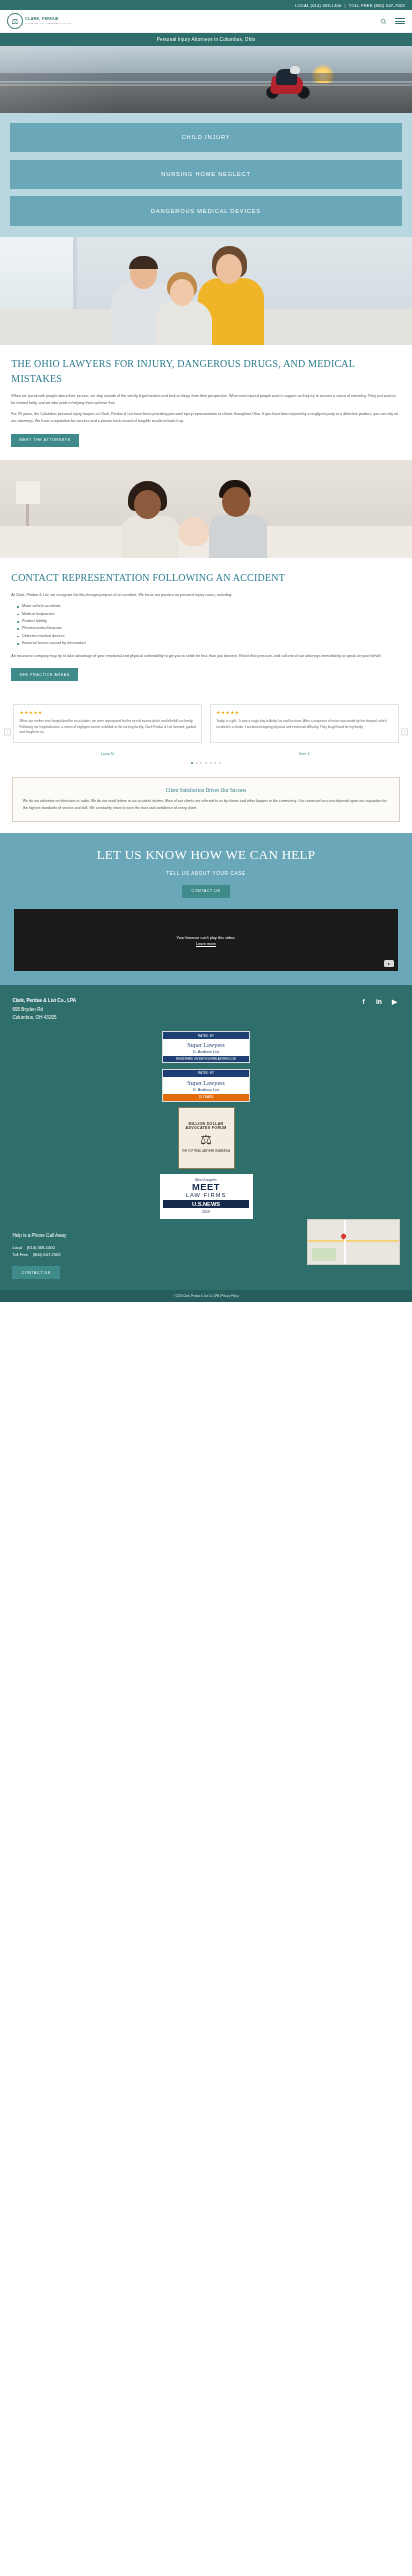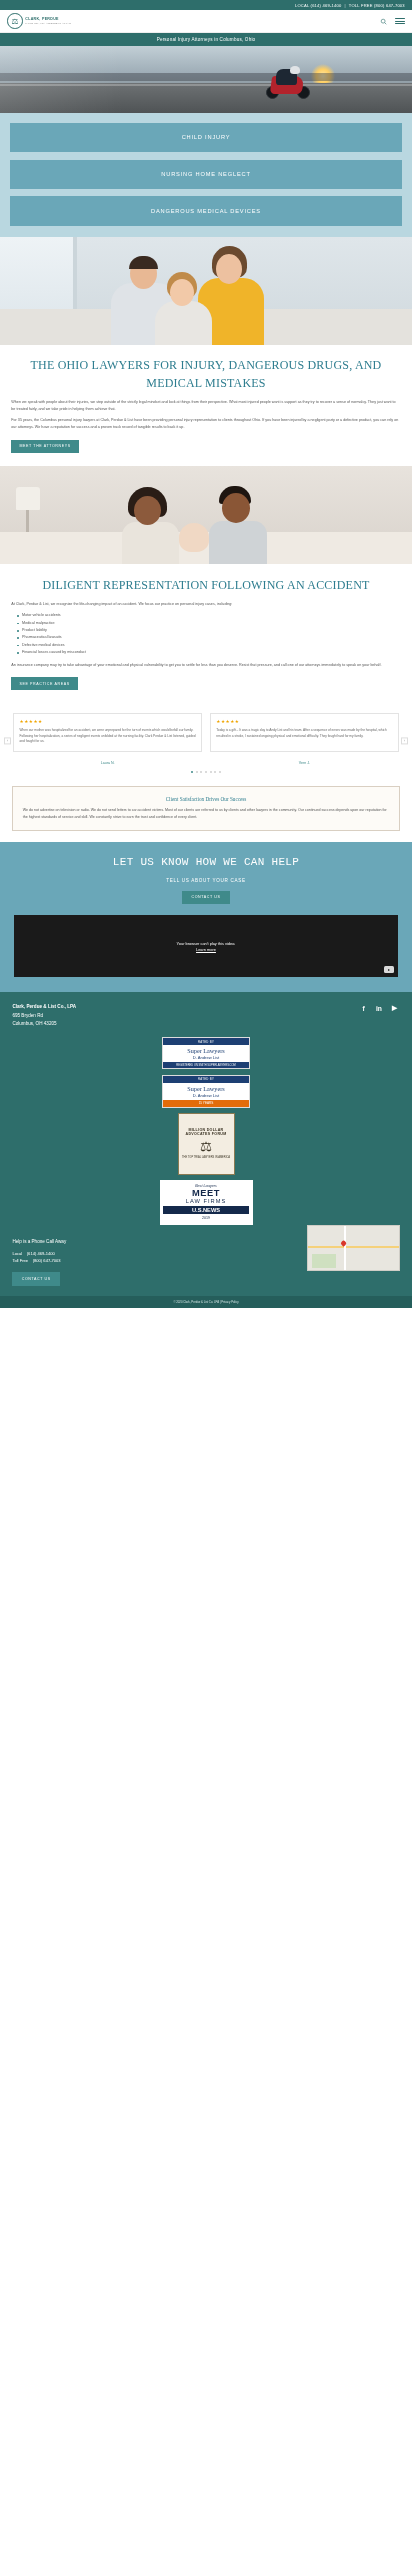--- a/index.html
+++ b/index.html
@@ -157,27 +157,26 @@
   .mom-head { left:216px; bottom:61px; width:26px; height:30px; background:#edc1a0; }
   .mom-hair { left:212px; bottom:67px; width:35px; height:32px; background:#6b4a2f; border-radius:17.5px 17.5px 10.3px 10.3px;}
   
   .kid-body { left:155px; bottom:0; width:57px; height:44px; background:#e8e6e2; }
   .kid-head { left:170px; bottom:39px; width:24px; height:27px; background:#f2c9a8; }
   .kid-hair { left:167px; bottom:47px; width:30px; height:26px; background:#c08b4a; border-radius:15px 15px 9.3px 9.3px;}
   
   .section { padding:11.3px 11.3px 13.4px; }
   h2.sec-title {
     color:#2e7d8f;
-    font-size:12px;
+    font-size:10px;
     line-height:1.5;
     letter-spacing:0.2px;
     font-weight:normal;
     margin-bottom:7.2px;
     font-family:"Liberation Serif", serif;
-    text-align:center;
   }
   .sec-p {
     font-size:3.7px;
     line-height:1.85;
     color:#555;
     margin-bottom:4.6px;
     text-align:left;
   }
   .btn-primary {
     display:inline-block;
@@ -262,22 +261,22 @@
   }
   .satisfaction p { font-size:3.6px; line-height:1.9; color:#555; }
   
   .cta {
     background:#6aa7b8;
     text-align:center;
     color:#fff;
     padding:13.4px 10.3px 11.3px;
   }
   .cta h2 {
-    font-size:11px; font-weight:normal; line-height:1.45; letter-spacing:0.3px;
-    font-family:Liberation Mono, monospace;
+    font-size:13px; font-weight:normal; line-height:1.45; letter-spacing:0.3px;
+    font-family:Liberation Serif, serif;
   }
   .cta .sub { font-size:4.6px; letter-spacing:0.7px; margin:6.2px 0 8.2px; }
   .cta .btn {
     display:inline-block; background:#3f8a8a; color:#fff;
     font-size:3.6px; letter-spacing:0.6px; padding:4.6px 9.3px; cursor:pointer;
   }
   
   .video-wrap { background:#6aa7b8; padding:0 14.4px 14.4px; }
   .video {
     background:#1a1a1a; height:62px; position:relative;
@@ -431,21 +430,21 @@
   <div class="ci-hair1"></div>
   <div class="ci-body1"></div>
   <div class="ci-head1"></div>
   <div class="ci-body2"></div>
   <div class="ci-hair2"></div>
   <div class="ci-head2"></div>
   <div class="ci-baby"></div>
 </div>
 
 <div class="section">
-  <h2 class="sec-title">DILIGENT REPRESENTATION FOLLOWING AN ACCIDENT</h2>
+  <h2 class="sec-title">CONTACT REPRESENTATION FOLLOWING AN ACCIDENT</h2>
   <p class="sec-p">At Clark, Perdue &amp; List, we recognize the life-changing impact of an accident. We focus our practice on personal injury cases, including:</p>
   <ul class="bullets">
     <li>Motor vehicle accidents</li>
     <li>Medical malpractice</li>
     <li>Product liability</li>
     <li>Pharmaceutical lawsuits</li>
     <li>Defective medical devices</li>
     <li>Financial losses caused by misconduct</li>
   </ul>
   <p class="sec-p">An insurance company may try to take advantage of your emotional and physical vulnerability to get you to settle for less than you deserve. Resist that pressure, and call one of our attorneys immediately to speak on your behalf.</p>

